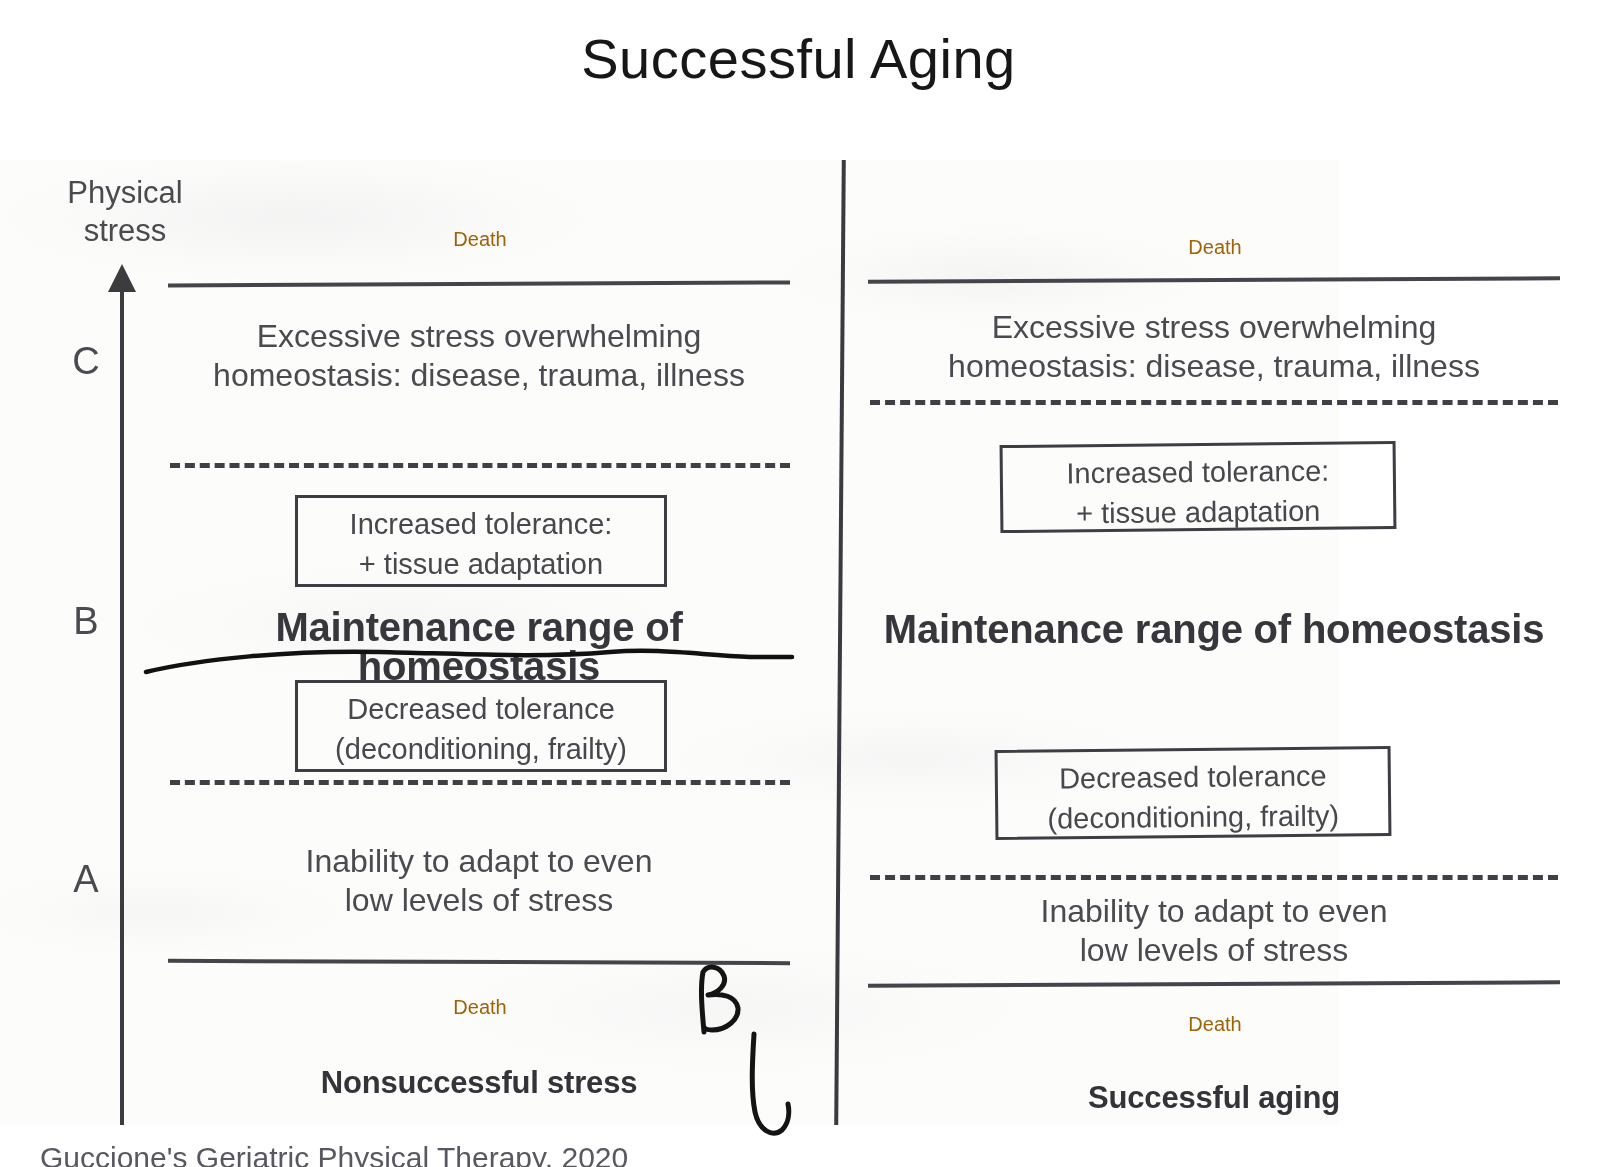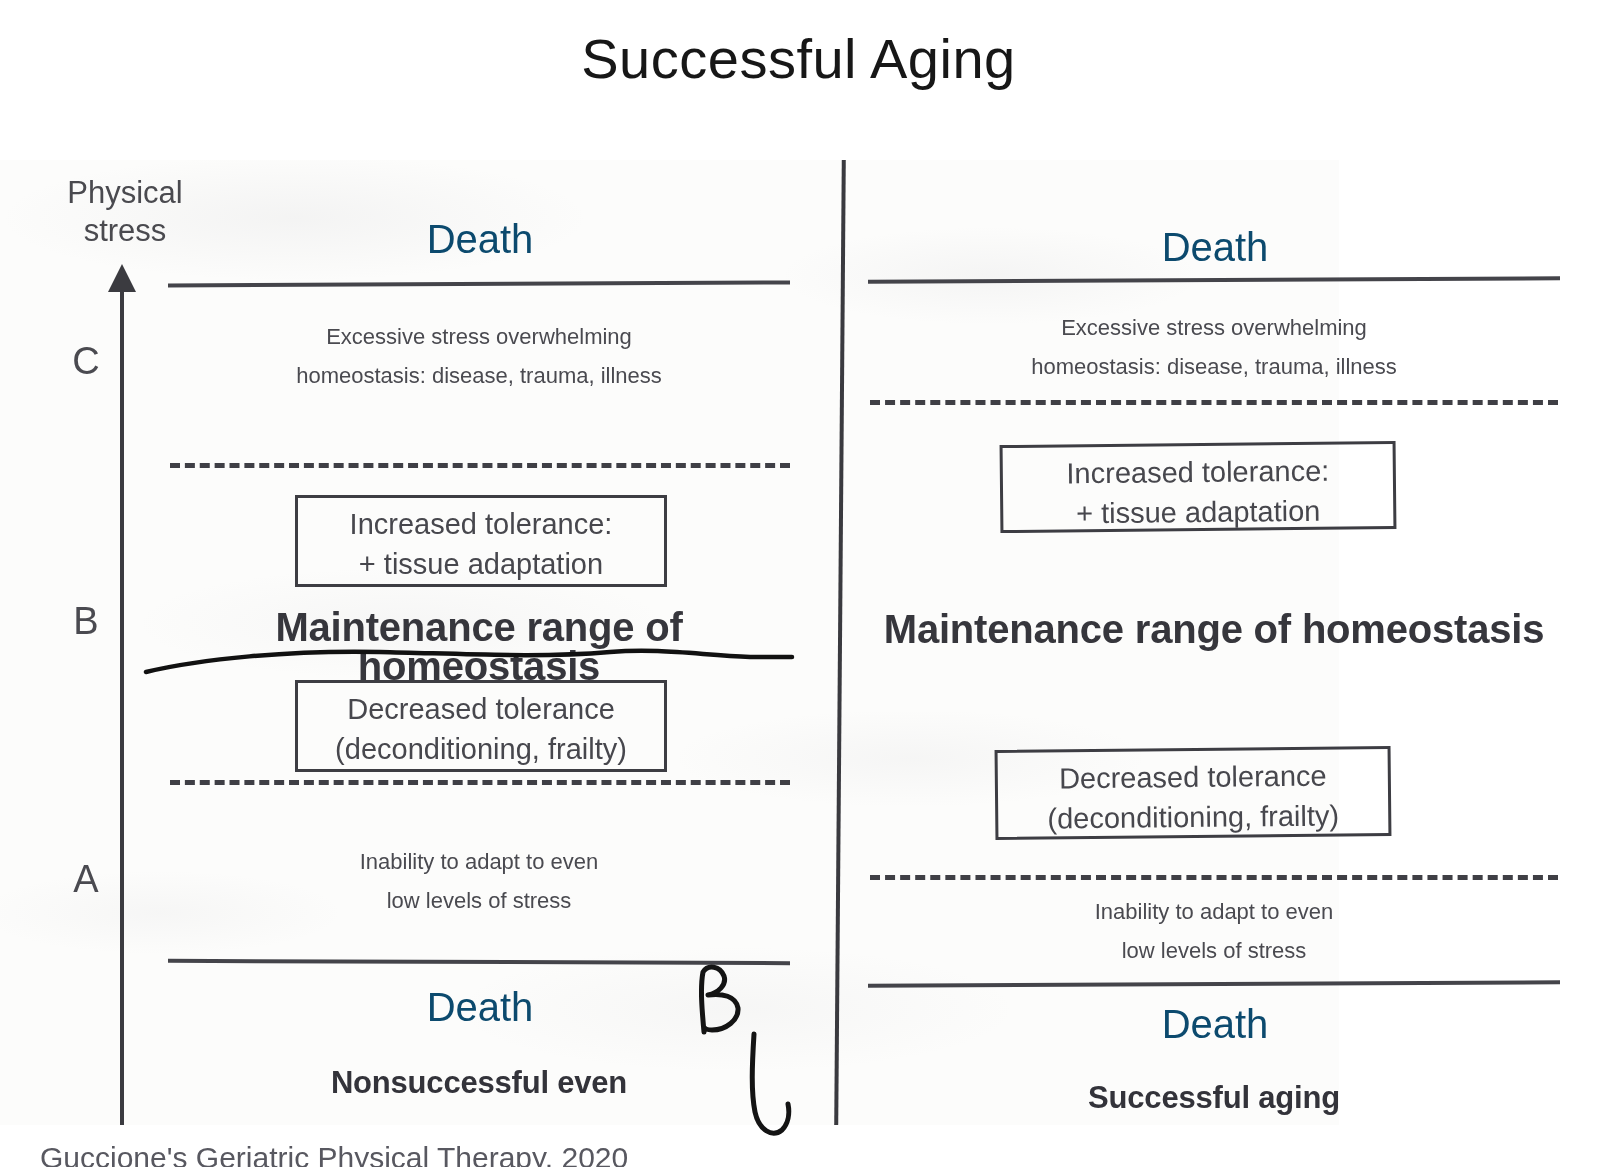--- a/index.html
+++ b/index.html
@@ -121,31 +121,31 @@
 
   .dashed-rule {
     position: absolute;
     height: 0;
     border-top: 5px dashed #3f3f45;
   }
 
   .band-text {
     position: absolute;
     text-align: center;
-    font-size: 22px;
+    font-size: 32px;
     line-height: 39px;
     color: #4a4a50;
   }
   .band-text.bold {
     font-weight: bold;
     font-size: 40px;
     color: #36363c;
     letter-spacing: -0.2px;
   }
-  .death-label { font-size: 40px; color: #0c4a6e; }
+  .death-label { font-size: 20px; color: #a16207; }
 
   .callout-box {
     position: absolute;
     border: 3px solid #3d3d43;
     box-sizing: border-box;
     text-align: center;
     font-size: 29px;
     line-height: 40px;
     padding-top: 6px;
     color: #47474d;
@@ -223,21 +223,21 @@
 
     <div class="band-text" style="left:168px; top:682px; width:622px;">
       <div>Inability to adapt to even</div>
       <div>low levels of stress</div>
     </div>
 
     <div class="solid-rule tilt-down" style="left:168px; top:800px; width:622px;"></div>
 
     <div class="band-text death-label" style="left:170px; top:828px; width:620px;">Death</div>
 
-    <div class="panel-caption" style="left:168px; top:905px; width:622px;">Nonsuccessful even</div>
+    <div class="panel-caption" style="left:168px; top:905px; width:622px;">Nonsuccessful stress</div>
   </div>
 
   <svg class="ink" style="left:686px; top:800px;" width="70" height="80" viewBox="0 0 70 80">
     <path d="M18 72 C 16 50, 14 28, 17 12 C 22 4, 34 6, 38 16 C 41 25, 32 33, 22 35
              C 36 33, 50 36, 52 48 C 53 60, 40 70, 26 70 C 22 70, 19 69, 18 67" fill="none" stroke="#141414" stroke-width="5" stroke-linecap="round" stroke-linejoin="round"></path>
   </svg>
 
   <svg class="ink" style="left:730px; top:870px;" width="80" height="135" viewBox="0 0 80 135">
     <path d="M24 4 C 22 36, 21 62, 25 82 C 29 100, 42 108, 52 100 C 58 94, 60 84, 58 74" fill="none" stroke="#141414" stroke-width="5" stroke-linecap="round" stroke-linejoin="round"></path>
   </svg>

